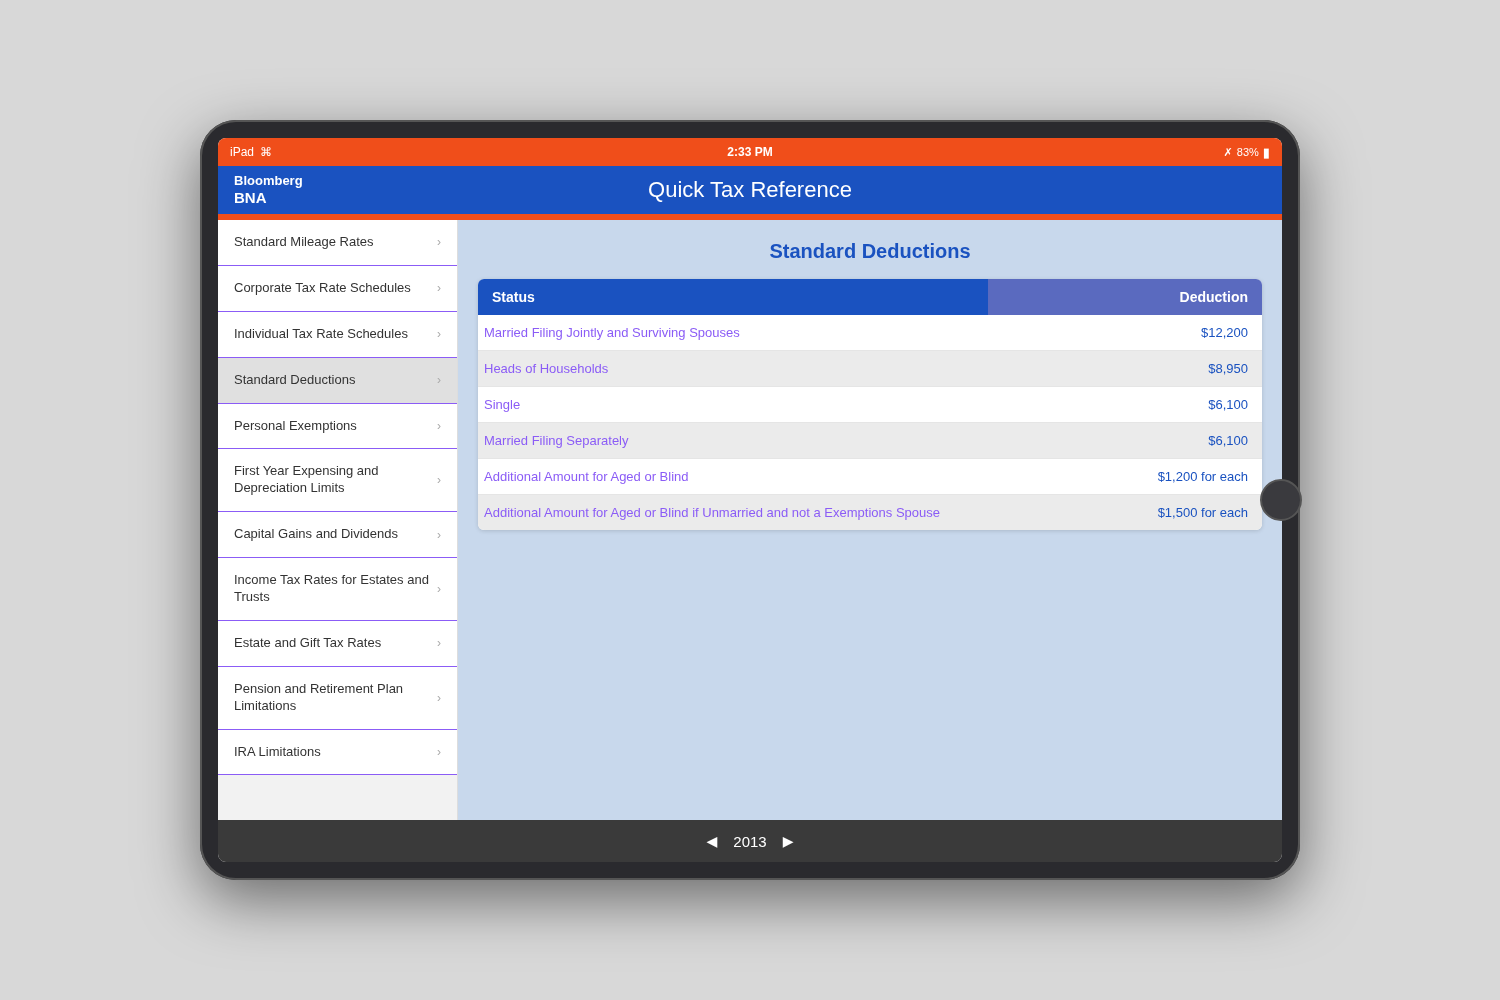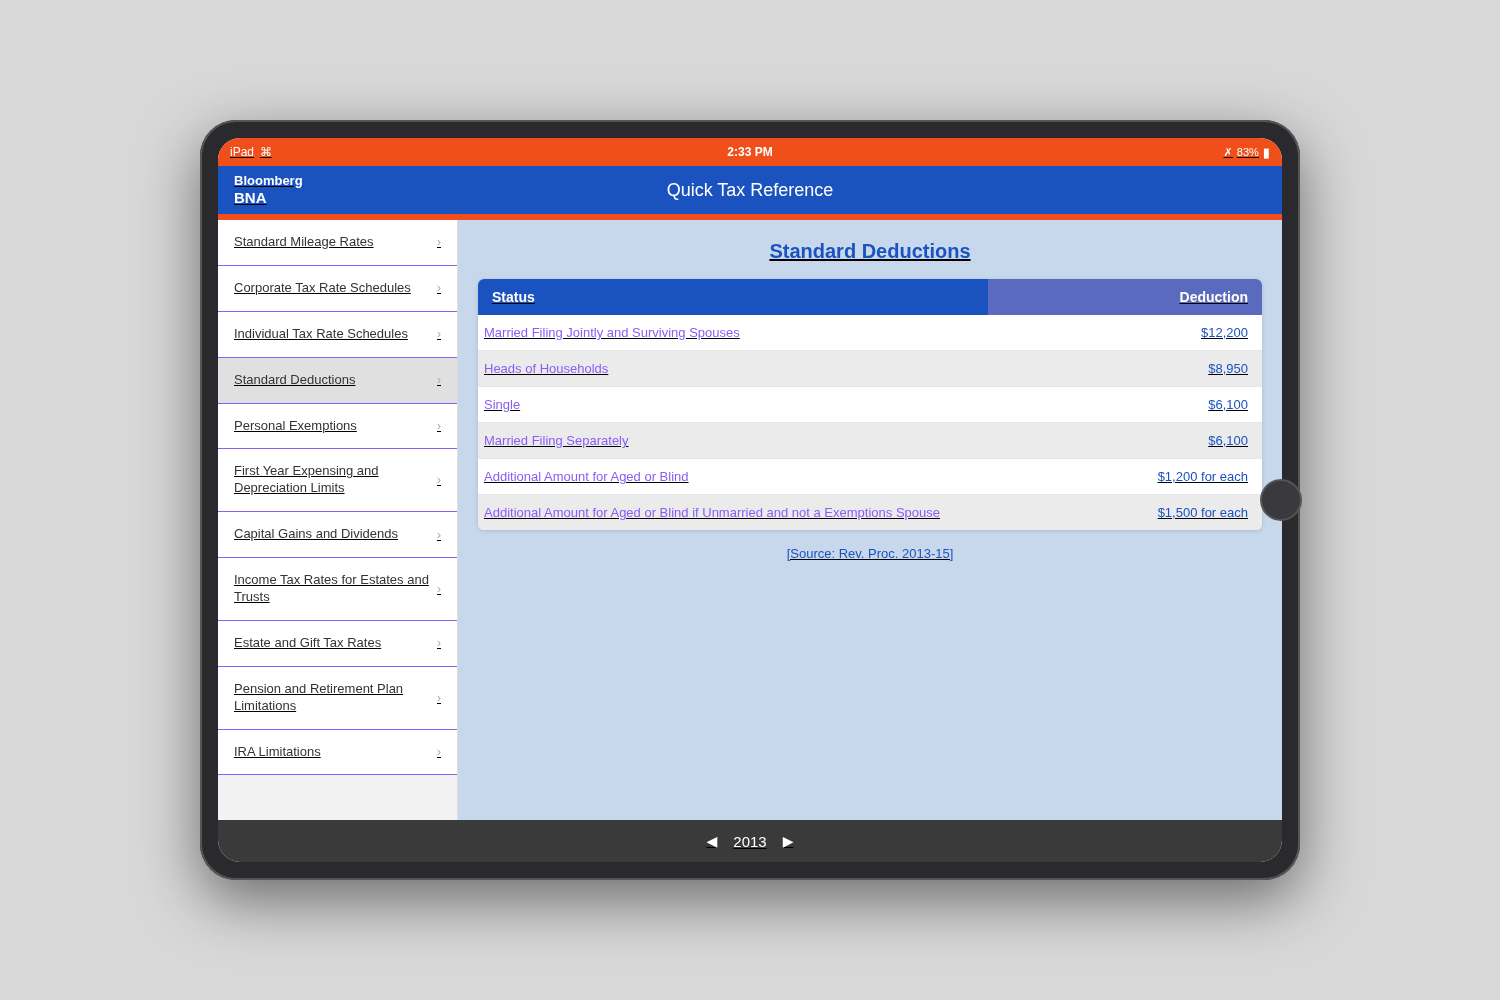--- a/index.html
+++ b/index.html
@@ -21,25 +21,24 @@
       border-radius: 36px;
       padding: 18px;
       box-shadow: 0 20px 60px rgba(0,0,0,0.5), inset 0 0 0 2px #555;
       position: relative;
     }
 
     .device-inner {
       width: 100%;
       height: 100%;
       background: #fff;
-      border-radius: 22px;
+      border-radius: 8px;
       overflow: hidden;
       display: flex;
       flex-direction: column;
-      text-decoration: underline;
     }
 
     
     .status-bar {
       background: #f04e1a;
       height: 28px;
       display: flex;
       align-items: center;
       justify-content: space-between;
       padding: 0 12px;
@@ -94,21 +93,21 @@
 
     .brand-logo .bna {
       font-size: 15px;
     }
 
     .header-title {
       position: absolute;
       left: 50%;
       transform: translateX(-50%);
       color: #fff;
-      font-size: 18px;
+      font-size: 22px;
       font-weight: 400;
     }
 
     
     .accent-bar {
       background: #f04e1a;
       height: 6px;
       flex-shrink: 0;
     }
 
@@ -398,21 +397,20 @@
                   <td class="td-status">Additional Amount for Aged or Blind</td>
                   <td class="td-value">$1,200 for each</td>
                 </tr>
                 <tr>
                   <td class="td-status">Additional Amount for Aged or Blind if Unmarried and not a Exemptions Spouse</td>
                   <td class="td-value">$1,500 for each</td>
                 </tr>
               </tbody>
           </table>
 
-          <div class="source-text">[Source: Rev. Proc. 2013-15]</div>
         </div>
       </div>
     </div>
 
     <div class="bottom-nav">
       <div class="year-nav">
         <span class="nav-arrow">◀</span>
         <span class="year-label">2013</span>
         <span class="nav-arrow">▶</span>
       </div>

